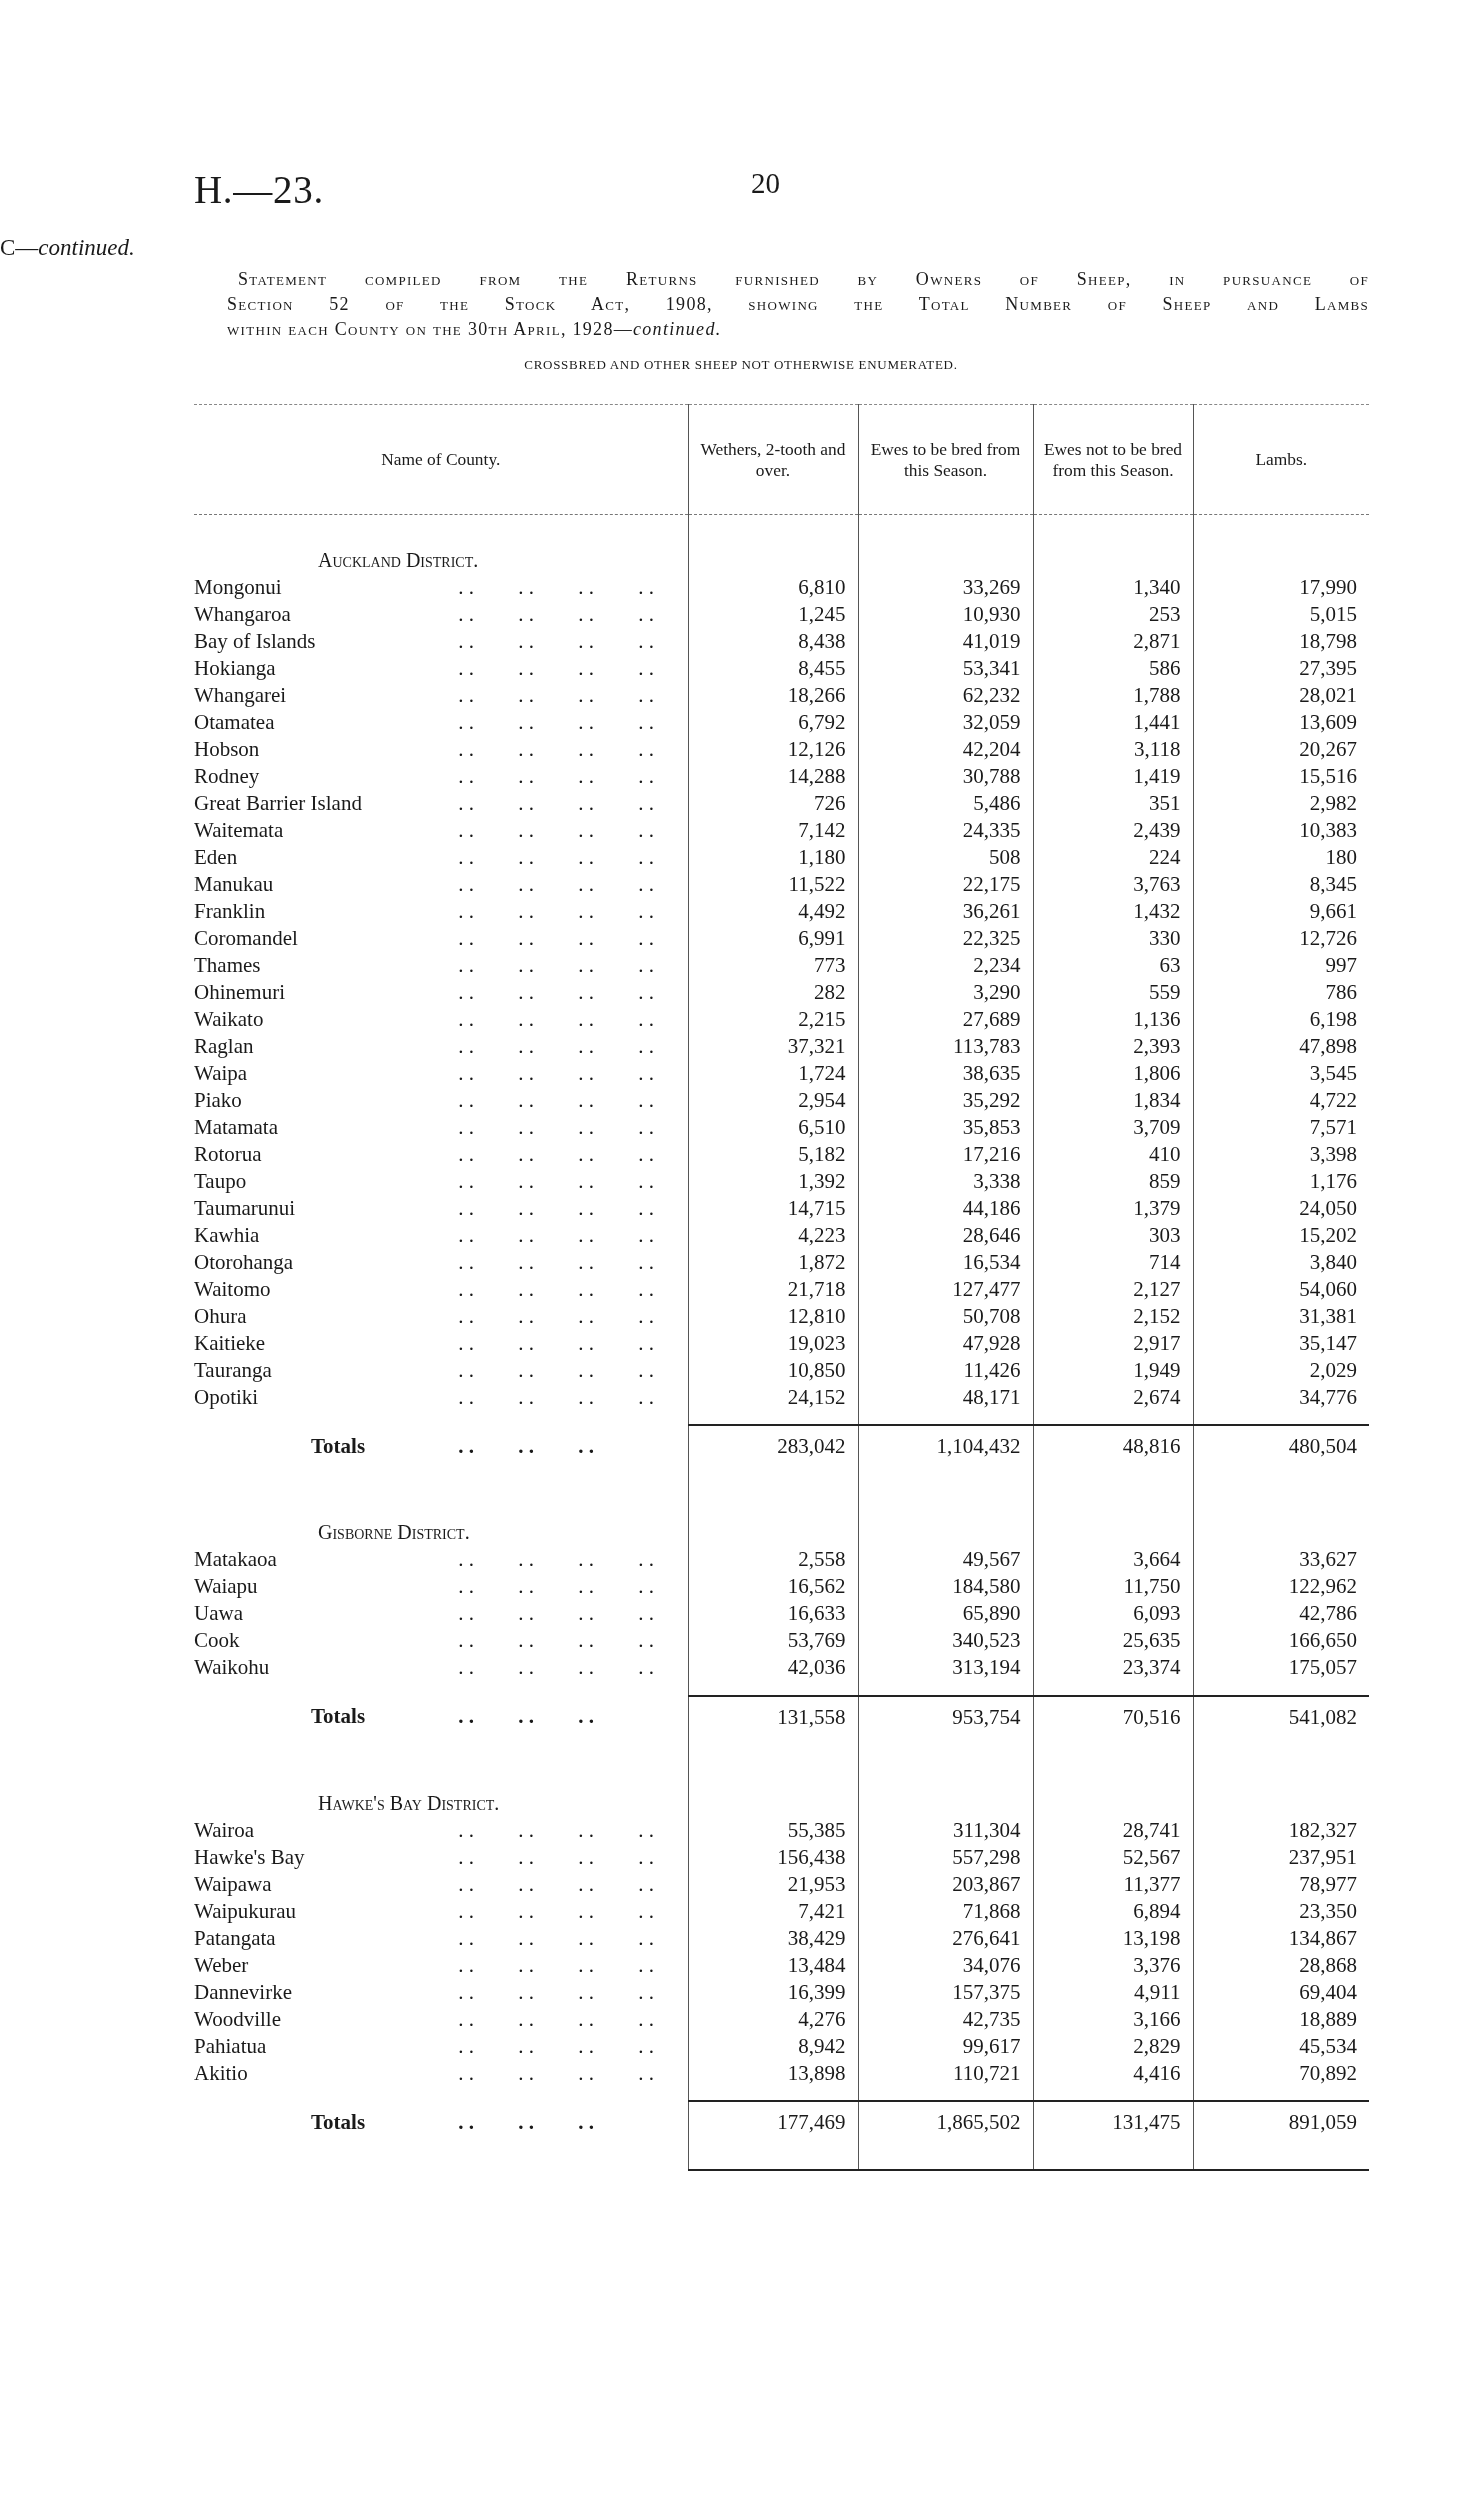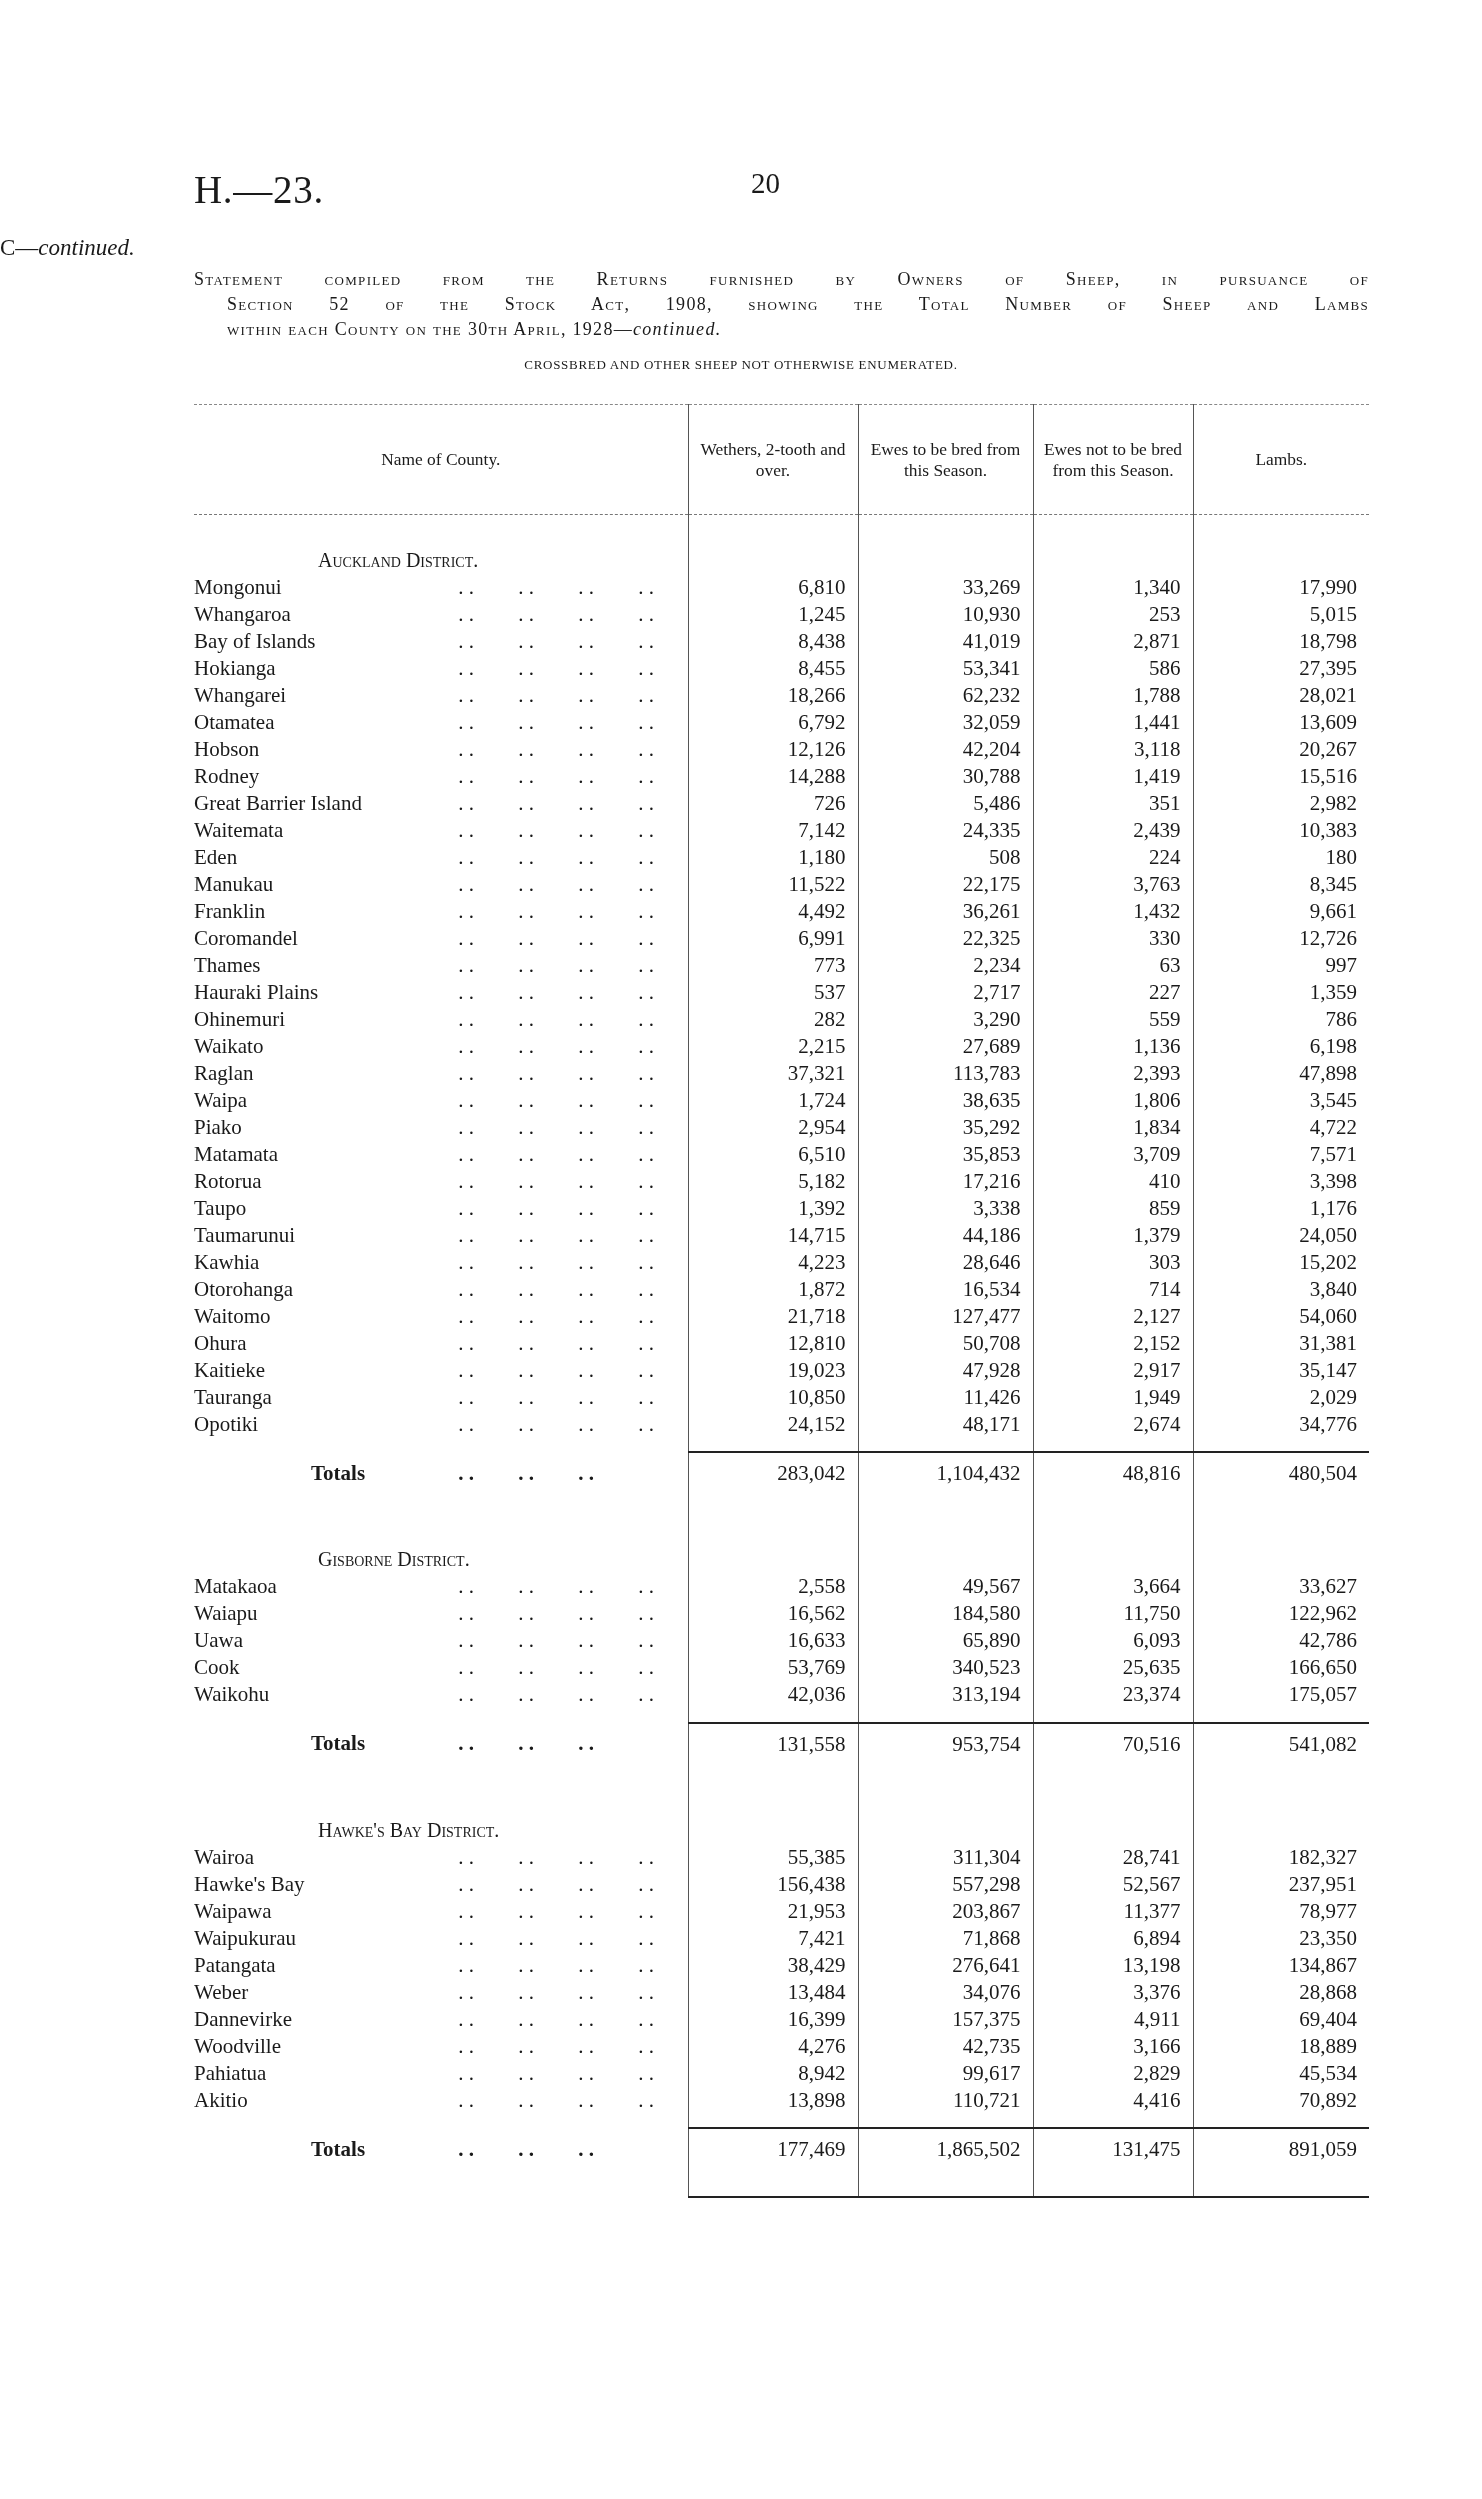--- a/index.html
+++ b/index.html
@@ -8,21 +8,21 @@
     font-family: "Liberation Serif", "DejaVu Serif", serif; color: #1a1a1a;
   }
   .page-id { position: absolute; left: 194px; top: 167px; font-size: 39px; letter-spacing: 0.7px; }
   .page-num { position: absolute; left: 751px; top: 167px; font-size: 29px; }
   .cont { position: absolute; left: 0; width: 1482px; top: 235px; font-size: 23px; }
   .cont i { font-style: italic; }
   .statement {
     position: absolute; left: 194px; width: 1175px; top: 267px;
     font-size: 18px; line-height: 25px; letter-spacing: 1.3px; text-align: justify;
   }
-  .statement .l1 { display: block; text-align-last: justify; }
+  .statement .l1 { display: block; text-align-last: justify; margin-left: 44px; }
   .statement .ind { display: block; padding-left: 33px; }
   .statement .ind.j { text-align-last: justify; }
   .sc { font-variant: small-caps; }
   .subtitle { position: absolute; left: 0; width: 1482px; top: 357px; text-align: center; font-size: 13px; letter-spacing: 0.7px; }
 
   table.stock {
     position: absolute; left: 194px; top: 404px; width: 1175px;
     border-collapse: collapse; table-layout: fixed; font-size: 21px;
   }
   table.stock col.c0 { width: 494px; }
@@ -196,27 +196,20 @@
         <td class="num numcell">12,726</td>
       </tr>
       <tr>
         <td class="name"><span style="display:inline-block;width:220px">Thames</span><span class="dots"><span>. .</span><span>. .</span><span>. .</span><span>. .</span></span></td>
         <td class="num numcell">773</td>
         <td class="num numcell">2,234</td>
         <td class="num numcell">63</td>
         <td class="num numcell">997</td>
       </tr>
       <tr>
-        <td class="name"><span style="display:inline-block;width:220px">Hauraki Plains</span><span class="dots"><span>. .</span><span>. .</span><span>. .</span><span>. .</span></span></td>
-        <td class="num numcell">537</td>
-        <td class="num numcell">2,717</td>
-        <td class="num numcell">227</td>
-        <td class="num numcell">1,359</td>
-      </tr>
-      <tr>
         <td class="name"><span style="display:inline-block;width:220px">Ohinemuri</span><span class="dots"><span>. .</span><span>. .</span><span>. .</span><span>. .</span></span></td>
         <td class="num numcell">282</td>
         <td class="num numcell">3,290</td>
         <td class="num numcell">559</td>
         <td class="num numcell">786</td>
       </tr>
       <tr>
         <td class="name"><span style="display:inline-block;width:220px">Waikato</span><span class="dots"><span>. .</span><span>. .</span><span>. .</span><span>. .</span></span></td>
         <td class="num numcell">2,215</td>
         <td class="num numcell">27,689</td>

